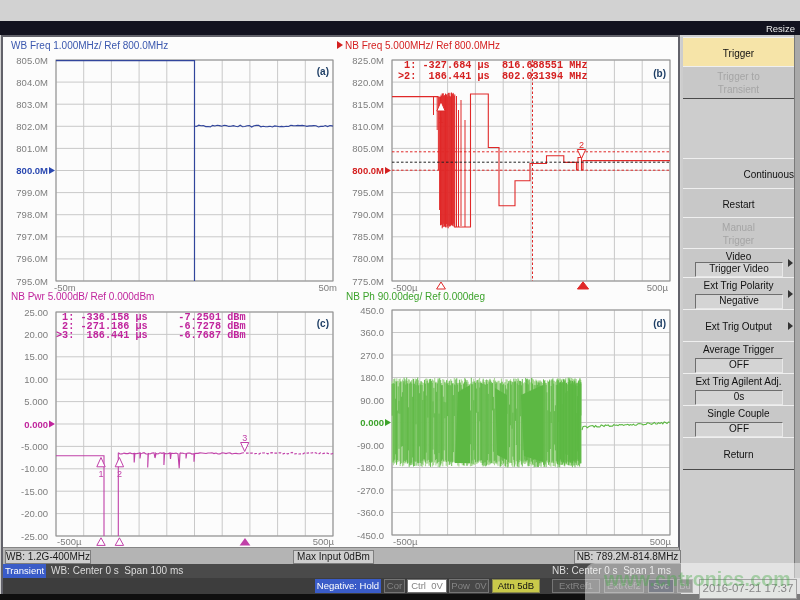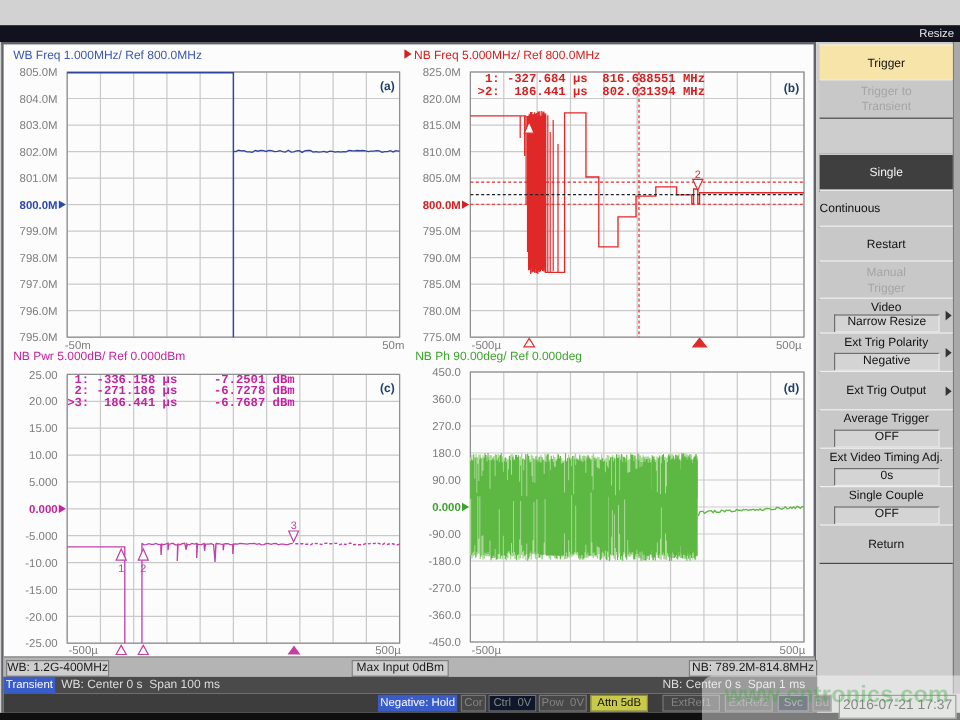--- a/index.html
+++ b/index.html
@@ -128,67 +128,64 @@
 <div class="abs" style="left:5px;top:550px;width:84px;height:12px;background:#cecece;border:1px solid #7e7e7e;font-size:10px;line-height:11px;text-align:center;color:#1a1a1a">WB: 1.2G-400MHz</div>
 <div class="abs" style="left:293px;top:550px;width:79px;height:12px;background:#cecece;border:1px solid #7e7e7e;font-size:10px;line-height:11px;text-align:center;color:#1a1a1a">Max Input 0dBm</div>
 <div class="abs" style="left:574px;top:550px;width:105px;height:12px;background:#cecece;border:1px solid #7e7e7e;font-size:10px;line-height:11px;text-align:center;color:#1a1a1a">NB: 789.2M-814.8MHz</div>
 <div class="abs" style="left:3px;top:564px;width:678px;height:14px;background:#4a4a4a"></div>
 <div class="abs" style="left:3px;top:564px;width:43px;height:14px;background:#3a5cc8;color:#fff;font-size:9.5px;line-height:14px;text-align:center">Transient</div>
 <div class="abs" style="left:51px;top:564px;height:14px;color:#dcdcdc;font-size:10px;line-height:14px">WB: Center 0 s&nbsp;&nbsp;Span 100 ms</div>
 <div class="abs" style="left:552px;top:564px;height:14px;color:#dcdcdc;font-size:10px;line-height:14px">NB: Center 0 s&nbsp;&nbsp;Span 1 ms</div>
 <div class="abs" style="left:3px;top:578px;width:678px;height:16px;background:#3d3d3d"></div>
 <div class="abs" style="left:315px;top:579px;width:66px;height:14px;background:#3a5cc8;color:#fff;font-size:9.5px;line-height:14px;text-align:center">Negative: Hold</div>
 <div class="abs" style="left:384px;top:579px;width:21px;height:14px;background:#474747;border:1px solid #757575;color:#848484;font-size:9.5px;line-height:12px;text-align:center;box-sizing:border-box">Cor</div>
-<div class="abs" style="left:407px;top:579px;width:40px;height:14px;background:#0f172a;border:1px solid #757575;color:#848484;font-size:9.5px;line-height:12px;text-align:center;box-sizing:border-box">Ctrl&nbsp; 0V</div>
+<div class="abs" style="left:407px;top:579px;width:40px;height:14px;background:#ffffff;border:1px solid #757575;color:#848484;font-size:9.5px;line-height:12px;text-align:center;box-sizing:border-box">Ctrl&nbsp; 0V</div>
 <div class="abs" style="left:449px;top:579px;width:40px;height:14px;background:#474747;border:1px solid #757575;color:#848484;font-size:9.5px;line-height:12px;text-align:center;box-sizing:border-box">Pow&nbsp; 0V</div>
 <div class="abs" style="left:492px;top:579px;width:48px;height:14px;background:#c9c94a;border:1px solid #8a8a4a;color:#111;font-size:9.5px;line-height:12px;text-align:center;box-sizing:border-box">Attn 5dB</div>
 <div class="abs" style="left:552px;top:579px;width:48px;height:14px;background:#474747;border:1px solid #757575;color:#848484;font-size:9.5px;line-height:12px;text-align:center;box-sizing:border-box">ExtRef1</div>
 <div class="abs" style="left:604px;top:579px;width:40px;height:14px;background:#474747;border:1px solid #757575;color:#848484;font-size:9.5px;line-height:12px;text-align:center;box-sizing:border-box">ExtRef2</div>
 <div class="abs" style="left:648px;top:579px;width:26px;height:14px;background:#0f172a;border:1px solid #757575;color:#848484;font-size:9.5px;line-height:12px;text-align:center;box-sizing:border-box">Svc</div>
 <div class="abs" style="left:677px;top:579px;width:16px;height:14px;background:#474747;border:1px solid #757575;color:#848484;font-size:9.5px;line-height:12px;text-align:center;box-sizing:border-box">Bu</div>
 <div class="abs" style="left:0px;top:594px;width:800px;height:6px;background:#0f0f0f"></div>
 <div class="abs" style="left:699px;top:579px;width:96px;height:18px;background:#cdd1cd;border:1px solid #555;color:#222;font-size:11.5px;line-height:16px;text-align:center">2016-07-21 17:37</div>
 <div class="abs" style="left:683px;top:37px;width:111px;height:29px;background:#f6e4a8;border-top:1px solid #efefef;border-bottom:1px solid #4a4a4a">
       <div style="position:absolute;left:0;right:0;top:50%;transform:translateY(-50%);text-align:center;font-size:10px;color:#111">Trigger</div>
     </div>
 <div class="abs" style="left:683px;top:66px;width:111px;height:31px;background:#c8c8c8;border-top:1px solid #efefef;border-bottom:1px solid #4a4a4a">
       <div style="position:absolute;left:0;right:0;top:3px;text-align:center;font-size:10px;line-height:13px;color:#a5a5a5">Trigger to<br>Transient</div>
     </div>
-<div class="abs" style="left:683px;top:128px;width:111px;height:30px;background:#3f3f3f;border-top:1px solid #efefef;border-bottom:1px solid #4a4a4a">
-      <div style="position:absolute;left:0;right:0;top:50%;transform:translateY(-50%);text-align:center;font-size:10px;color:#f5f5f5">Single</div>
-    </div>
 <div class="abs" style="left:683px;top:158px;width:111px;height:30px;background:#c8c8c8;border-top:1px solid #efefef;border-bottom:1px solid #4a4a4a">
-      <div style="position:absolute;left:0;right:0;top:50%;transform:translateY(-50%);text-align:left;font-size:10px;color:#111">Continuous</div>
+      <div style="position:absolute;left:0;right:0;top:50%;transform:translateY(-50%);text-align:right;font-size:10px;color:#111">Continuous</div>
     </div>
 <div class="abs" style="left:683px;top:188px;width:111px;height:29px;background:#c8c8c8;border-top:1px solid #efefef;border-bottom:1px solid #4a4a4a">
       <div style="position:absolute;left:0;right:0;top:50%;transform:translateY(-50%);text-align:center;font-size:10px;color:#111">Restart</div>
     </div>
 <div class="abs" style="left:683px;top:217px;width:111px;height:31px;background:#c8c8c8;border-top:1px solid #efefef;border-bottom:1px solid #4a4a4a">
       <div style="position:absolute;left:0;right:0;top:3px;text-align:center;font-size:10px;line-height:13px;color:#a5a5a5">Manual<br>Trigger</div>
     </div>
 <div class="abs" style="left:683px;top:248px;width:111px;height:29px;background:#c8c8c8;border-top:1px solid #efefef;border-bottom:1px solid #4a4a4a">
       <div style="position:absolute;left:0;right:0;top:2px;text-align:center;font-size:10px;color:#111">Video</div>
-      <div style="position:absolute;left:12px;right:11px;top:13px;height:13px;background:#d4d4d4;border:1px solid;border-color:#6e6e6e #e8e8e8 #e8e8e8 #6e6e6e;text-align:center;font-size:10px;line-height:12px;color:#111">Narrow Resize</div>
+      <div style="position:absolute;left:12px;right:11px;top:13px;height:13px;background:#d4d4d4;border:1px solid;border-color:#6e6e6e #e8e8e8 #e8e8e8 #6e6e6e;text-align:center;font-size:10px;line-height:12px;color:#111">Trigger Video</div>
       <div style="position:absolute;right:1px;top:10px;width:0;height:0;border-left:5px solid #333;border-top:4px solid transparent;border-bottom:4px solid transparent"></div>
     </div>
 <div class="abs" style="left:683px;top:277px;width:111px;height:32px;background:#c8c8c8;border-top:1px solid #efefef;border-bottom:1px solid #4a4a4a">
       <div style="position:absolute;left:0;right:0;top:2px;text-align:center;font-size:10px;color:#111">Ext Trig Polarity</div>
       <div style="position:absolute;left:12px;right:11px;top:16px;height:13px;background:#d4d4d4;border:1px solid;border-color:#6e6e6e #e8e8e8 #e8e8e8 #6e6e6e;text-align:center;font-size:10px;line-height:12px;color:#111">Negative</div>
       <div style="position:absolute;right:1px;top:12px;width:0;height:0;border-left:5px solid #333;border-top:4px solid transparent;border-bottom:4px solid transparent"></div>
     </div>
 <div class="abs" style="left:683px;top:309px;width:111px;height:32px;background:#c8c8c8;border-top:1px solid #efefef;border-bottom:1px solid #4a4a4a">
       <div style="position:absolute;left:0;right:0;top:50%;transform:translateY(-50%);text-align:center;font-size:10px;color:#111">Ext Trig Output</div>
       <div style="position:absolute;right:1px;top:12px;width:0;height:0;border-left:5px solid #333;border-top:4px solid transparent;border-bottom:4px solid transparent"></div>
     </div>
 <div class="abs" style="left:683px;top:341px;width:111px;height:32px;background:#c8c8c8;border-top:1px solid #efefef;border-bottom:1px solid #4a4a4a">
       <div style="position:absolute;left:0;right:0;top:2px;text-align:center;font-size:10px;color:#111">Average Trigger</div>
       <div style="position:absolute;left:12px;right:11px;top:16px;height:13px;background:#d4d4d4;border:1px solid;border-color:#6e6e6e #e8e8e8 #e8e8e8 #6e6e6e;text-align:center;font-size:10px;line-height:12px;color:#111">OFF</div>
     </div>
 <div class="abs" style="left:683px;top:373px;width:111px;height:32px;background:#c8c8c8;border-top:1px solid #efefef;border-bottom:1px solid #4a4a4a">
-      <div style="position:absolute;left:0;right:0;top:2px;text-align:center;font-size:10px;color:#111">Ext Video Timing Adj.</div>
+      <div style="position:absolute;left:0;right:0;top:2px;text-align:center;font-size:10px;color:#111">Ext Trig Agilent Adj.</div>
       <div style="position:absolute;left:12px;right:11px;top:16px;height:13px;background:#d4d4d4;border:1px solid;border-color:#6e6e6e #e8e8e8 #e8e8e8 #6e6e6e;text-align:center;font-size:10px;line-height:12px;color:#111">0s</div>
     </div>
 <div class="abs" style="left:683px;top:405px;width:111px;height:32px;background:#c8c8c8;border-top:1px solid #efefef;border-bottom:1px solid #4a4a4a">
       <div style="position:absolute;left:0;right:0;top:2px;text-align:center;font-size:10px;color:#111">Single Couple</div>
       <div style="position:absolute;left:12px;right:11px;top:16px;height:13px;background:#d4d4d4;border:1px solid;border-color:#6e6e6e #e8e8e8 #e8e8e8 #6e6e6e;text-align:center;font-size:10px;line-height:12px;color:#111">OFF</div>
     </div>
 <div class="abs" style="left:683px;top:437px;width:111px;height:31px;background:#c8c8c8;border-top:1px solid #efefef;border-bottom:1px solid #4a4a4a">
       <div style="position:absolute;left:0;right:0;top:50%;transform:translateY(-50%);text-align:center;font-size:10px;color:#111">Return</div>
     </div>
 <div class="abs" style="left:585px;top:563px;width:215px;height:37px;background:rgba(255,255,255,0.45);border-radius:10px 0 0 0"></div>

